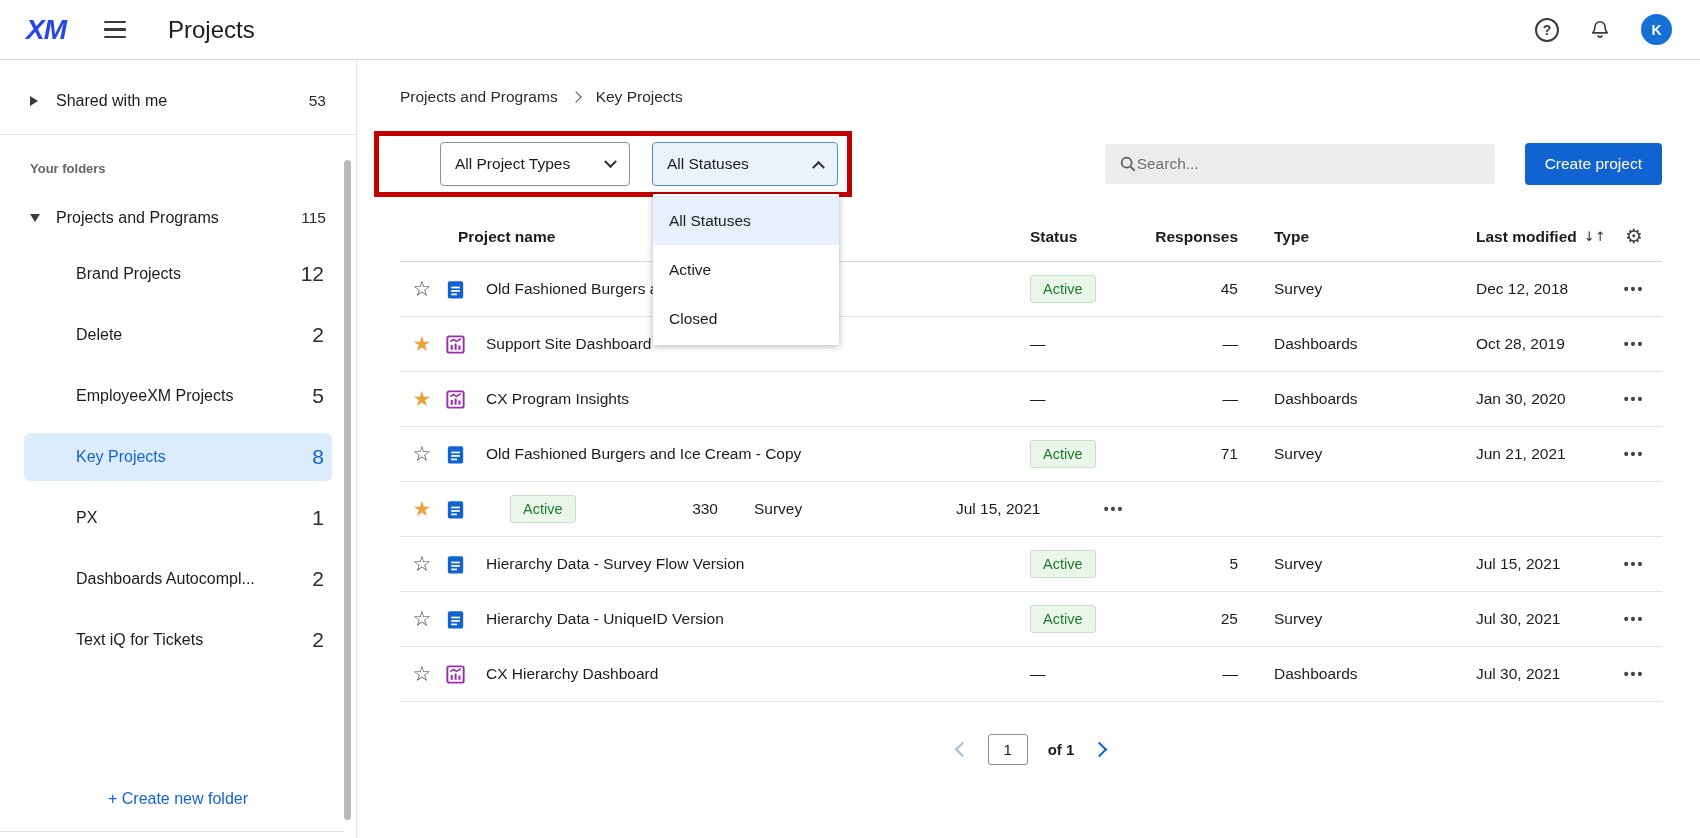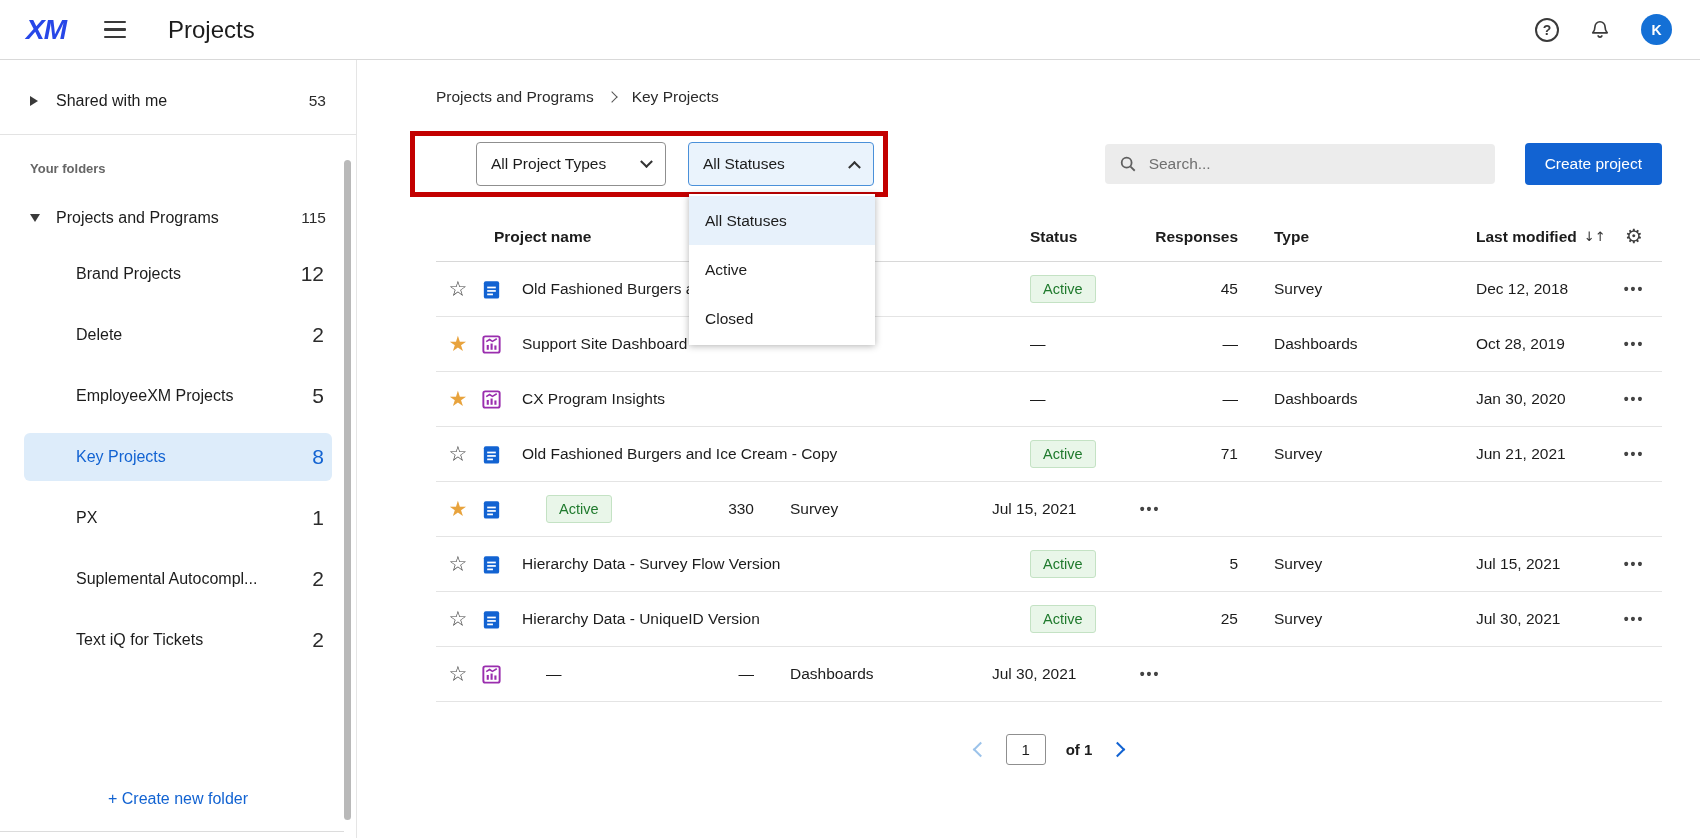--- a/index.html
+++ b/index.html
@@ -16,21 +16,21 @@
   .apptitle { margin-left:42px; font-size:24px; color:#1c1c1c; }
   .top-right { margin-left:auto; display:flex; align-items:center; gap:30px; }
   .help-icn { width:24px; height:24px; border:2px solid #3a3a3a; border-radius:50%;
     display:flex; align-items:center; justify-content:center; font-size:14px; font-weight:700;
     color:#3a3a3a; cursor:pointer; }
   .bell-icn { cursor:pointer; display:flex; }
   .avatar { width:31px; height:31px; border-radius:50%; background:#1470d6; color:#fff;
     display:flex; align-items:center; justify-content:center; font-size:14px; font-weight:700; cursor:pointer; }
 
   
-  .app-body { display:flex; height:778px;gap:36px; }
+  .app-body { display:flex; height:778px; }
 
   
   .sidebar { width:357px; position:relative; border-right:1px solid #e5e5e5;
     padding-top:20px; display:flex; flex-direction:column; background:#fff; }
   .srow { height:42px; display:flex; align-items:center; padding:0 30px; font-size:16px; cursor:pointer; }
   .srow .cnt { margin-left:auto; font-size:15.5px; color:#2b2b2b; }
   .tri-right { width:0; height:0; border-top:5.5px solid transparent; border-bottom:5.5px solid transparent;
     border-left:8px solid #3a3a3a; margin-right:18px; }
   .tri-down { width:0; height:0; border-left:5.5px solid transparent; border-right:5.5px solid transparent;
     border-top:8px solid #3a3a3a; margin-right:16px; }
@@ -73,21 +73,21 @@
 
   .status-menu { position:absolute; top:calc(100% + 9px); left:0; width:186px; background:#fff;
     box-shadow:0 1px 7px rgba(0,0,0,0.3); z-index:20; padding:2px 0; }
   .menu-item { height:49px; display:flex; align-items:center; padding:0 16px;
     font-size:15.5px; color:#1c1c1c; cursor:pointer; background:#fff; }
   .menu-item.selected { background:#e7f1fb; }
 
   .searchbox { margin-left:auto; width:390px; height:40px; background:#ececec; border-radius:4px;
     display:flex; align-items:center; padding:0 14px; }
   .searchbox input { flex:1; border:none; background:transparent; outline:none;
-    font-size:15.5px; font-family:"Liberation Sans",sans-serif; color:#1c1c1c; margin-left:12px; }
+    font-size:15.5px; font-family:"Liberation Sans",sans-serif; color:#1c1c1c; }
   .searchbox input::placeholder { color:#6f6f6f; }
   .btn-primary { margin-left:30px; height:42px; padding:0 20px; background:#1263d2; color:#fff;
     border:none; border-radius:4px; font-size:15.5px; font-family:"Liberation Sans",sans-serif; cursor:pointer; }
 
   
   .tbl { margin-top:26px; }
   .thead, .trow { display:flex; align-items:center; }
   .thead { height:50px; border-bottom:1px solid #d8d8d8; font-weight:700; font-size:15.5px; }
   .trow { height:55px; border-bottom:1px solid #e4e4e4; font-size:15.5px; }
   .c-star { width:44px; display:flex; justify-content:center; }
@@ -176,21 +176,21 @@
       </div>
       <div class="f-item selected">
         <span>Key Projects</span>
         <span class="cnt">8</span>
       </div>
       <div class="f-item">
         <span>PX</span>
         <span class="cnt">1</span>
       </div>
       <div class="f-item">
-        <span>Suplemental Autocompl...</span>
+        <span>Dashboards Autocompl...</span>
         <span class="cnt">2</span>
       </div>
       <div class="f-item">
         <span>Text iQ for Tickets</span>
         <span class="cnt">2</span>
       </div>
     </div>
     <div class="create-folder">+ Create new folder</div>
     <div class="sb-scroll"></div>
     <div class="sb-bottomline"></div>
@@ -394,20 +394,21 @@
           </div>
         <div class="c-icon">
             <svg width="23" height="23" viewBox="0 0 24 24">
               <rect x="3.5" y="3.5" width="17" height="17" rx="2" fill="none" stroke="#9a2eae" stroke-width="2"></rect>
               <polyline points="6.5,9 10,6.8 13,8.8 17.5,6" fill="none" stroke="#9a2eae" stroke-width="1.6"></polyline>
               <rect x="7" y="12.5" width="2.2" height="5" fill="#9a2eae"></rect>
               <rect x="11" y="11" width="2.2" height="6.5" fill="#9a2eae"></rect>
               <rect x="15" y="13" width="2.2" height="4.5" fill="#9a2eae"></rect>
             </svg>
           </div>
+        <div class="c-name">CX Hierarchy Dashboard</div>
         <div class="c-status"><span class="dash">—</span></div>
         <div class="c-resp">—</div>
         <div class="c-type">Dashboards</div>
         <div class="c-mod">Jul 30, 2021</div>
         <div class="c-kebab"><button class="kebab">•••</button></div>
       </div>
     </div>
 
     <div class="pager">
       <button class="pg-chev pg-prev"></button>

